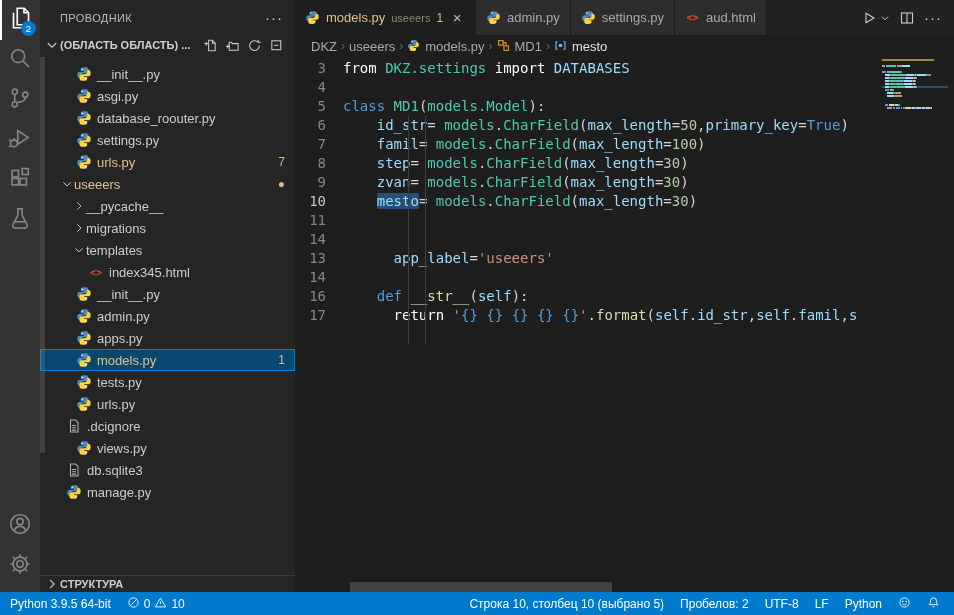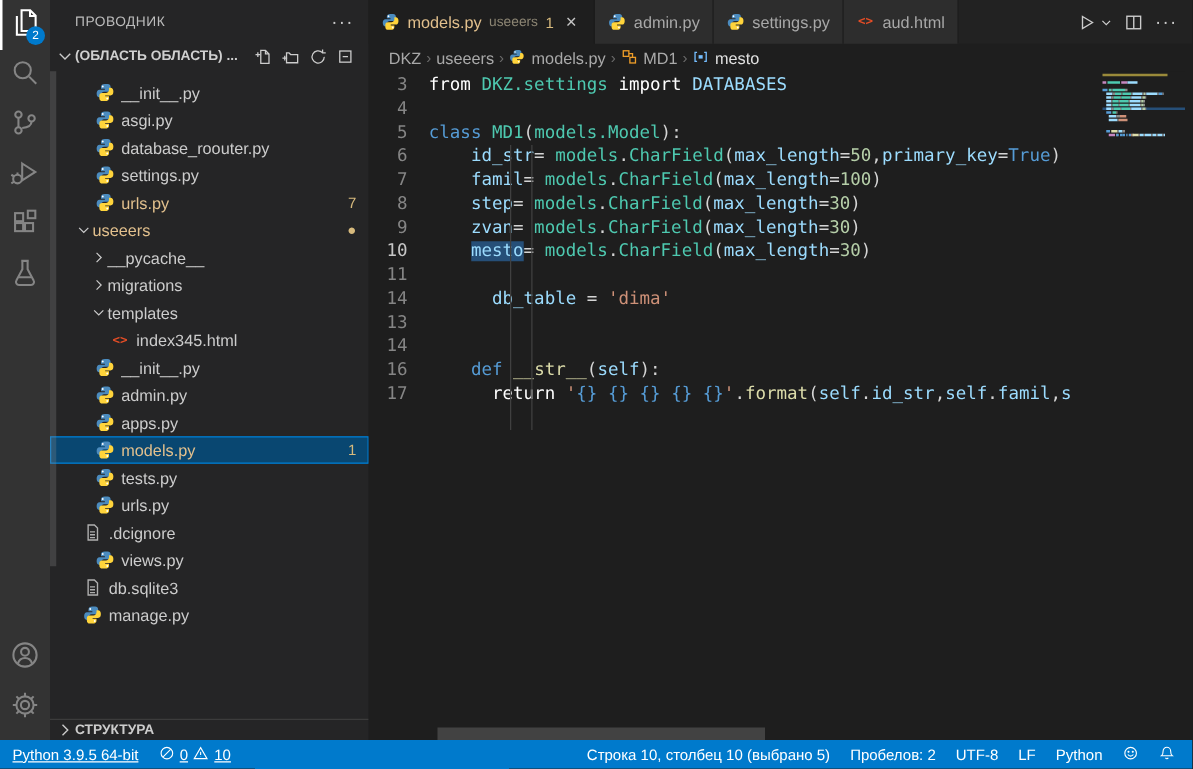--- a/index.html
+++ b/index.html
@@ -89,21 +89,21 @@
   .mm-pre1 { width:52px; height:2px; margin-bottom:1px; background:#9a8a3a; }
   .mm-pre2 { height:2px; margin-bottom:1px; }
   .hscroll { position:absolute; bottom:0; left:55px; width:262px; height:10px; background:rgba(121,121,121,.4); z-index:6; cursor:pointer; }
 
   
   .statusbar { height:23px; background:#007acc; color:#ffffff; display:flex; align-items:center;
                justify-content:space-between; font-size:12px; flex-shrink:0; }
   .st-left, .st-right { display:flex; align-items:center; height:100%; }
   .st-item { display:flex; align-items:center; gap:4px; padding:0 8px; height:100%; cursor:pointer; }
   .st-item svg { width:13px; height:13px; }
-  .st-left { padding-left:2px;text-decoration:underline; } .st-right { padding-right:6px;text-align:right; }
+  .st-left { padding-left:2px; } .st-right { padding-right:6px;text-align:right; }
 </style>
 </head>
 <body>
 
 <div class="app">
   <div class="main">
 
     <div class="activitybar">
       <div class="ab-top" id="ab-top">
           <div class="ab-item active">
@@ -563,24 +563,24 @@
             </div>
             <div class="cl">
               <span class="ln act">10</span>
               <span class="lc"><span class="tok-p">    </span><span class="tok-sel">mesto</span><span class="tok-p">= </span><span class="tok-cls">models</span><span class="tok-p">.</span><span class="tok-cls">CharField</span><span class="tok-p">(</span><span class="tok-v">max_length</span><span class="tok-p">=</span><span class="tok-n">30</span><span class="tok-p">)</span></span>
             </div>
             <div class="cl">
               <span class="ln">11</span>
             </div>
             <div class="cl">
               <span class="ln">14</span>
-              <span class="lc"><span class="tok-p">      </span><span class="tok-v">db_table</span><span class="tok-p"> = </span><span class="tok-s">'dima'</span></span>
             </div>
             <div class="cl">
               <span class="ln">13</span>
+              <span class="lc"><span class="tok-p">      </span><span class="tok-v">app_label</span><span class="tok-p">=</span><span class="tok-s">'useeers'</span></span>
             </div>
             <div class="cl">
               <span class="ln">14</span>
               <span class="lc"></span>
             </div>
             <div class="cl">
               <span class="ln">16</span>
               <span class="lc"><span class="tok-p">    </span><span class="tok-kw">def</span><span class="tok-p"> </span><span class="tok-fn">__str__</span><span class="tok-p">(</span><span class="tok-v">self</span><span class="tok-p">):</span></span>
             </div>
             <div class="cl">

